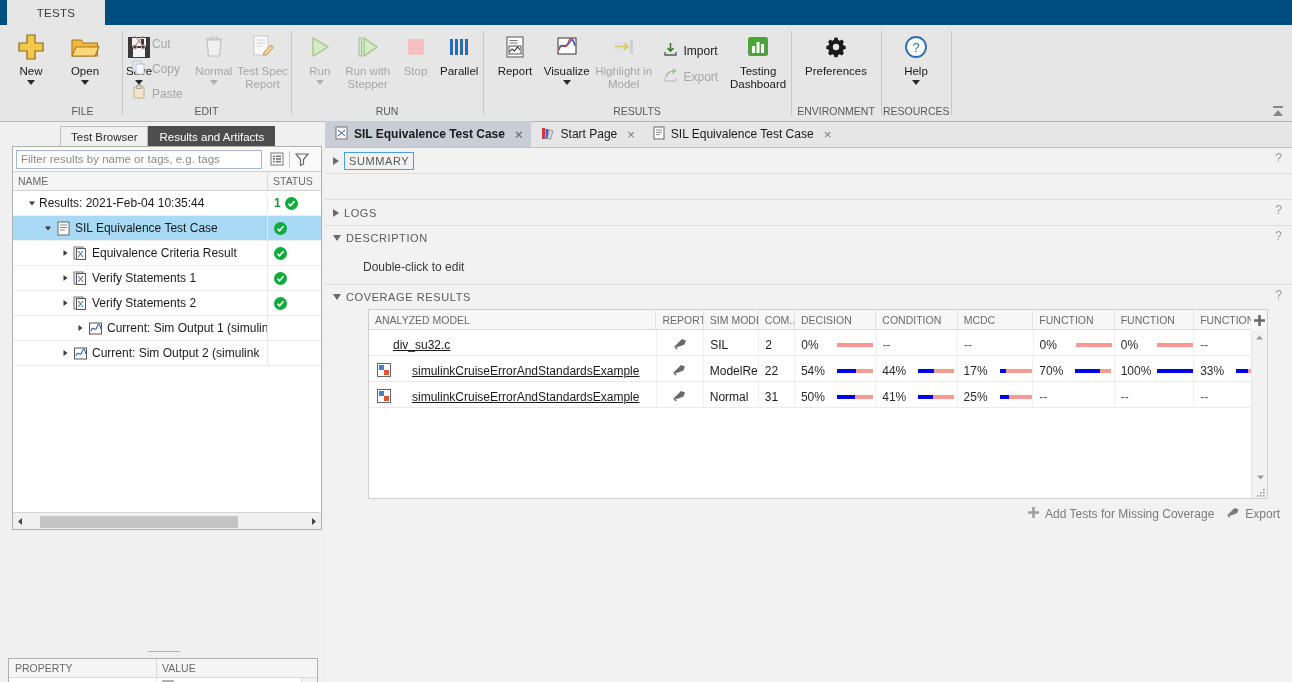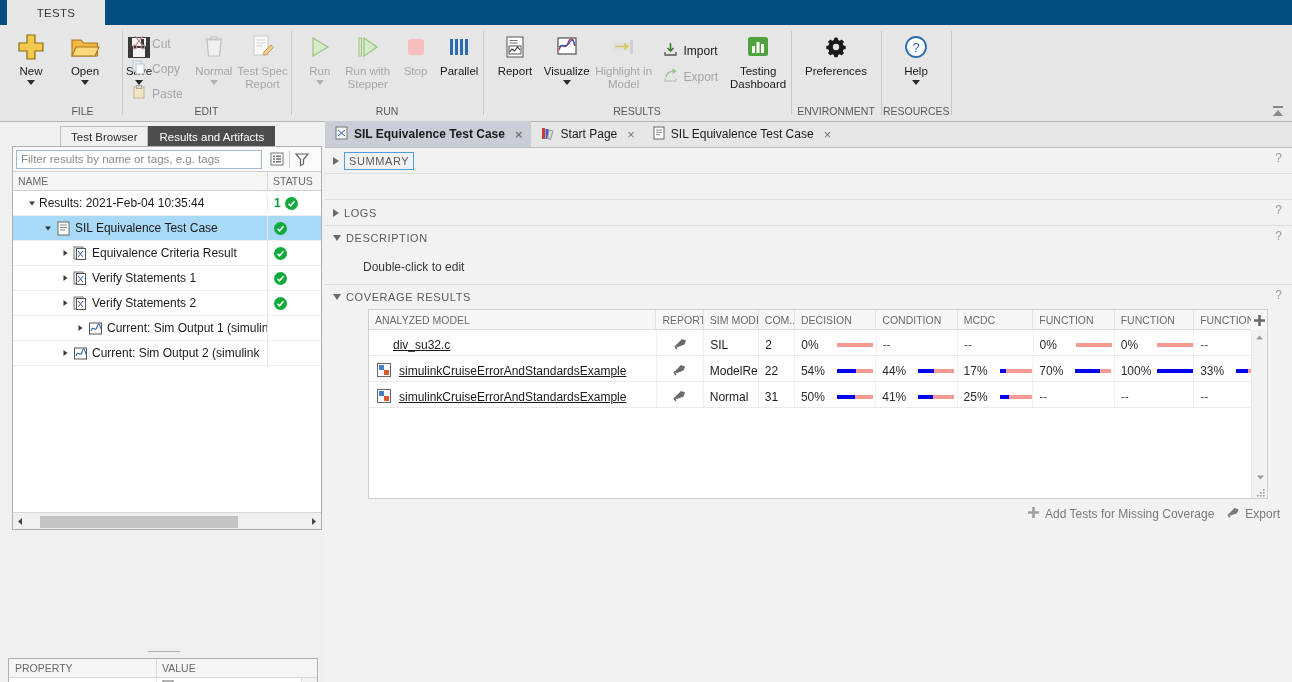--- a/index.html
+++ b/index.html
@@ -213,21 +213,21 @@
     background: #ffffff; border: 1px solid #cfcfcf;
   }
   .cov-head {
     display: flex; height: 20px; background: #f7f7f7; border-bottom: 1px solid #dcdcdc;
     font-size: 10.5px; color: #6a6a6a;
   }
   .ch { padding: 4px 0 0 6px; border-right: 1px solid #e4e4e4; overflow: hidden; white-space: nowrap; }
   .cov-row { display: flex; height: 26px; border-bottom: 1px solid #eaeaea; align-items: stretch; }
   .cc { padding-top: 5px; padding-left: 6px; border-right: 1px solid #f0f0f0; font-size: 12px; overflow: hidden; white-space: nowrap; display: flex; align-items: center; }
   .cc.metric { gap: 5px; }
-  .modname { display: flex; align-items: center; gap: 8px; }
+  .modname { display: flex; align-items: center; gap: 21px; }
   .modlink { text-decoration: underline; color: #1a1a1a; font-size: 12px; cursor: default; white-space: nowrap; }
   .pct { font-size: 12px; color: #2a2a2a; min-width: 31px; }
   .bar { position: relative; height: 4px; width: 36px; display: flex; }
   .bar .b-cov { background: #0000ee; height: 4px; }
   .bar .b-unc { background: #f79a92; height: 4px; }
   .dashes { color: #555; font-size: 12px; }
 
   .cov-vscroll {
     position: absolute; right: 0; top: 20px; width: 16px; bottom: 0;
     background: #f2f2f2; border-left: 1px solid #e6e6e6;

